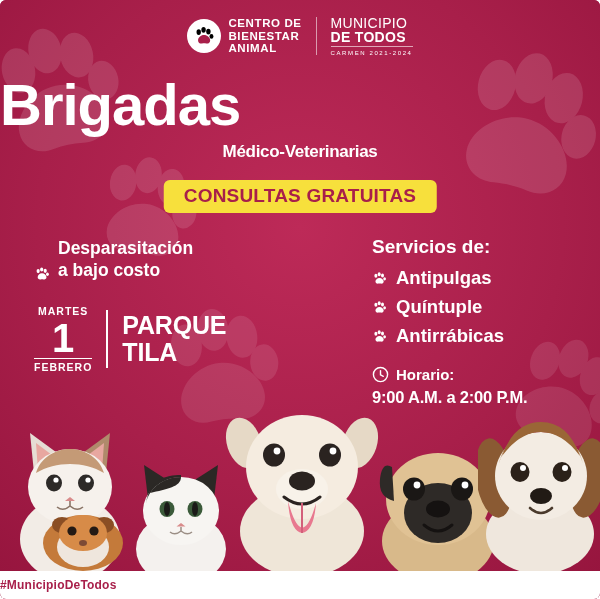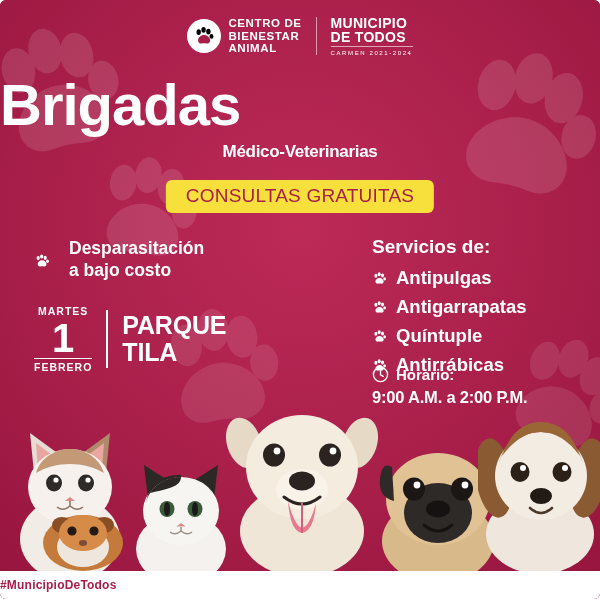--- a/index.html
+++ b/index.html
@@ -70,21 +70,21 @@
     height: 38px;
     background: rgba(255,255,255,0.55);
     margin: 0 4px;
   }
   .logo-muni {
     line-height: 1;
     text-align: left;
   }
   .muni-l1 {
     font-size: 14px;
-    font-weight: bold;
+    font-weight: normal;
     letter-spacing: 0.3px;
   }
   .muni-l2 {
     font-size: 14px;
     font-weight: bold;
     letter-spacing: 0.3px;
   }
   .muni-l3 {
     font-size: 6px;
     letter-spacing: 1.6px;
@@ -117,35 +117,35 @@
     letter-spacing: -0.3px;
   }
   .badge-free {
     position: absolute;
     top: 180px;
     left: 50%;
     transform: translateX(-50%);
     background: #f7e03c;
     color: #a81f4a;
     font-size: 19px;
-    font-weight: normal;
+    font-weight: bold;
     padding: 5px 20px 6px;
     border-radius: 6px;
     letter-spacing: 0.2px;
     white-space: nowrap;
   }
 
   
   .deworm {
     position: absolute;
     left: 34px;
     top: 238px;
     display: flex;
-    align-items: center;
-    gap: 19px;
+    align-items: flex-end;
+    gap: 8px;
   }
   .deworm-text {
     font-size: 17.5px;
     font-weight: bold;
     line-height: 1.25;
   }
   .paw-bullet svg { display: block; }
   .paw-bullet path, .paw-bullet ellipse, .paw-bullet circle { fill: #ffffff; }
 
   .date-block {
@@ -387,32 +387,20 @@
           <ellipse cx="26" cy="32" rx="10" ry="13"></ellipse>
             <ellipse cx="48" cy="22" rx="10" ry="13"></ellipse>
           <ellipse cx="70" cy="30" rx="10" ry="13"></ellipse>
             <ellipse cx="84" cy="52" rx="9" ry="11"></ellipse>
           <path d="M50 46c15 0 28 12 28 24 0 9-8 16-18 14-7-1-13-1-19 0-10 2-18-5-18-14 0-12 12-24 27-24z"></path>
         </svg>
       </span>
       <span class="svc-label">Antipulgas</span>
     </div>
 
-    <div class="svc-item">
-      <span class="paw-bullet">
-        <svg viewBox="0 0 100 100" width="15" height="15">
-          <ellipse cx="26" cy="32" rx="10" ry="13"></ellipse>
-            <ellipse cx="48" cy="22" rx="10" ry="13"></ellipse>
-          <ellipse cx="70" cy="30" rx="10" ry="13"></ellipse>
-            <ellipse cx="84" cy="52" rx="9" ry="11"></ellipse>
-          <path d="M50 46c15 0 28 12 28 24 0 9-8 16-18 14-7-1-13-1-19 0-10 2-18-5-18-14 0-12 12-24 27-24z"></path>
-        </svg>
-      </span>
-      <span class="svc-label">Antigarrapatas</span>
-    </div>
 
     <div class="svc-item">
       <span class="paw-bullet">
         <svg viewBox="0 0 100 100" width="15" height="15">
           <ellipse cx="26" cy="32" rx="10" ry="13"></ellipse>
             <ellipse cx="48" cy="22" rx="10" ry="13"></ellipse>
           <ellipse cx="70" cy="30" rx="10" ry="13"></ellipse>
             <ellipse cx="84" cy="52" rx="9" ry="11"></ellipse>
           <path d="M50 46c15 0 28 12 28 24 0 9-8 16-18 14-7-1-13-1-19 0-10 2-18-5-18-14 0-12 12-24 27-24z"></path>
         </svg>

